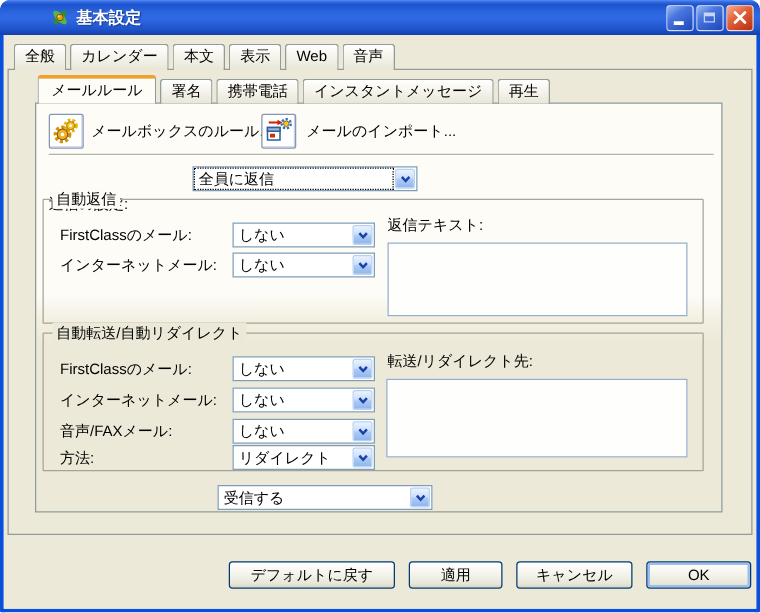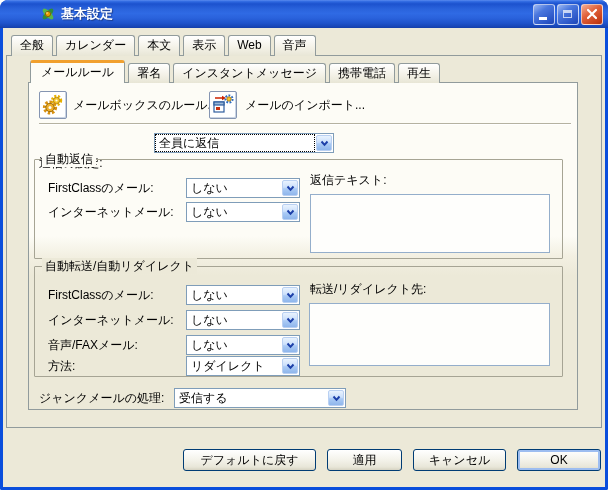--- a/index.html
+++ b/index.html
@@ -100,22 +100,22 @@
       <div class="tab">表示</div>
       <div class="tab">Web</div>
       <div class="tab">音声</div>
     </div>
 
     <div class="main-panel"></div>
 
     <div class="tabrow subtabs">
       <div class="tab sel">メールルール</div>
       <div class="tab">署名</div>
+      <div class="tab">携帯電話</div>
       <div class="tab">インスタントメッセージ</div>
-      <div class="tab">携帯電話</div>
       <div class="tab">再生</div>
     </div>
 
     <div class="sub-panel">
 
       <div class="tool-btn" style="left:10px;top:8px;">
         <svg width="24" height="24" viewBox="0 0 24 24">
           <circle cx="15.5" cy="7.5" r="4.4" fill="none" stroke="#E8B000" stroke-width="2.6" stroke-dasharray="2 1.6"></circle>
           <circle cx="15.5" cy="7.5" r="3.2" fill="#F4C62E" stroke="#A87800" stroke-width="0.8"></circle>
           <circle cx="15.5" cy="7.5" r="1.1" fill="#FDFCF6"></circle>
@@ -218,21 +218,20 @@
               <svg width="9" height="7" viewBox="0 0 9 7">
                 <path d="M1.5 1.5 L4.5 4.8 L7.5 1.5" stroke="#1C3FA8" stroke-width="2" fill="none"></path>
               </svg>
             </span>
         </div>
 
         <div class="lbl" style="left:275px;top:12px;">転送/リダイレクト先:</div>
         <div class="textbox" style="left:274px;top:36px;width:241px;height:63px;"></div>
       </div>
 
-      <div class="lbl" style="left:10px;top:305px;">ジャンクメールの処理:</div>
       <div class="combo" style="left:145px;top:305px;width:172px;">
         <span class="cv">受信する</span>
         <span class="cb">
             <svg width="9" height="7" viewBox="0 0 9 7">
               <path d="M1.5 1.5 L4.5 4.8 L7.5 1.5" stroke="#1C3FA8" stroke-width="2" fill="none"></path>
             </svg>
           </span>
       </div>
 
     </div>

